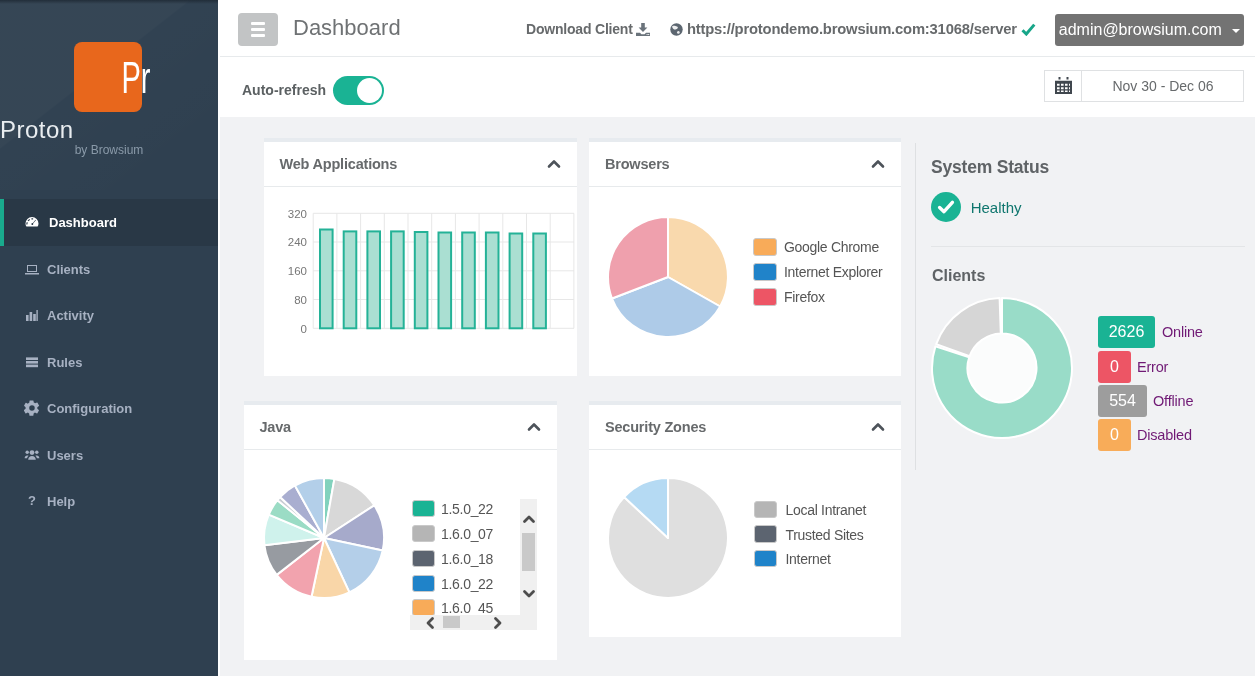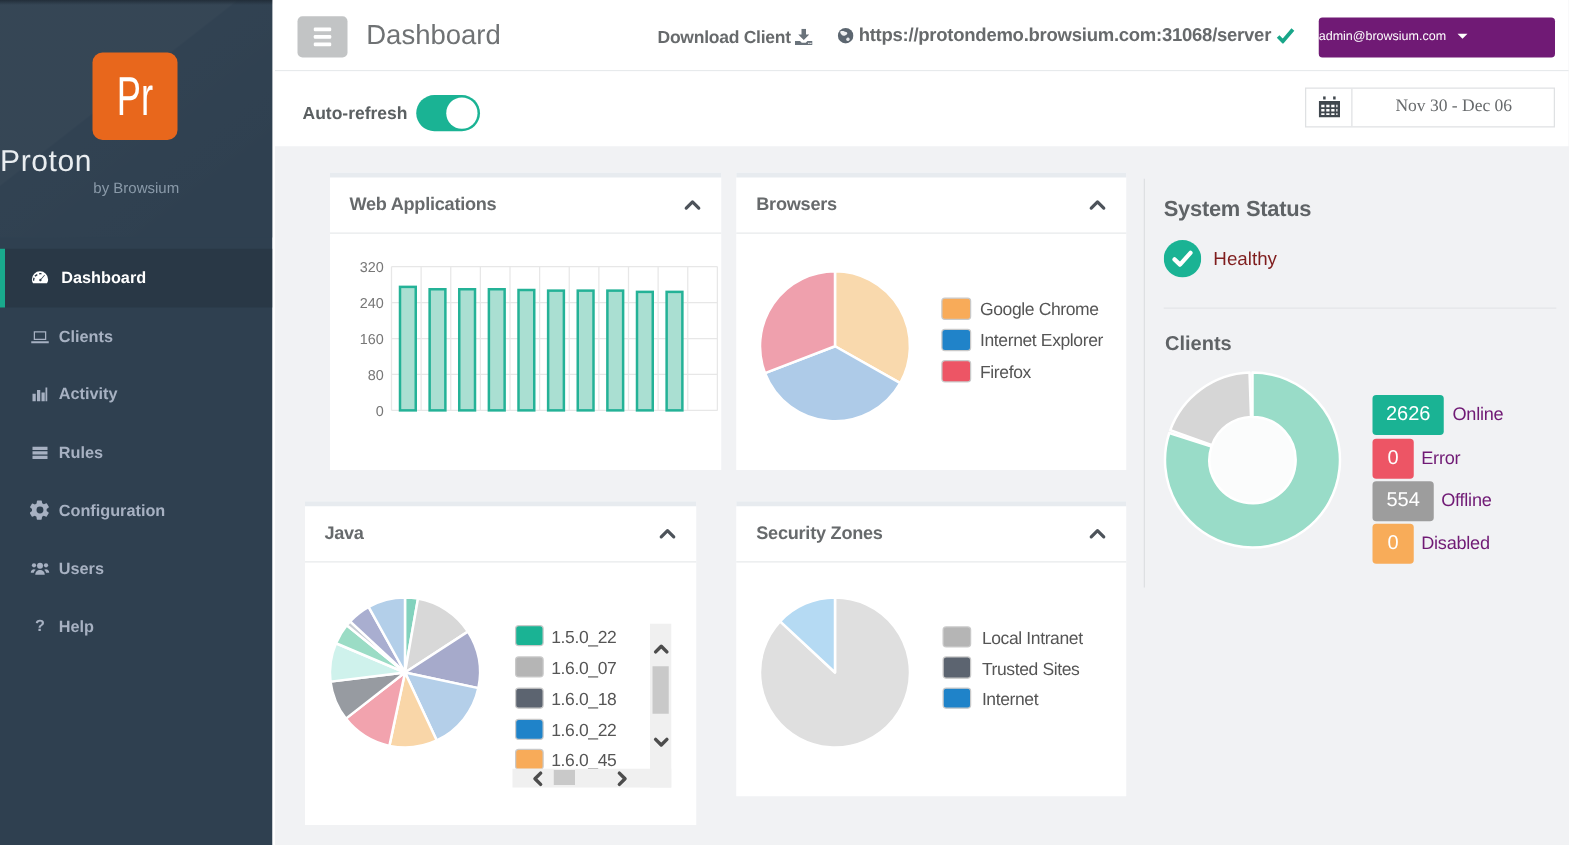--- a/index.html
+++ b/index.html
@@ -4,59 +4,59 @@
 <title>Dashboard</title>
 <style>
 * { margin:0; padding:0; box-sizing:border-box; }
 html,body { width:1255px; height:676px; overflow:hidden; }
 body { font-family:"Liberation Sans",sans-serif; background:#f1f2f4; position:relative; }
 
 #sidebar { position:absolute; left:0; top:0; width:218px; height:676px; background:#2f4050; }
 #sidegap { position:absolute; left:218px; top:0; width:2px; height:676px; background:#fff; }
 #navhead { position:absolute; left:0; top:0; width:218px; height:190px;
   background:linear-gradient(rgba(31,42,53,0.85) 0,rgba(31,42,53,0) 4px),linear-gradient(142deg,rgba(255,255,255,0.03) 41%,rgba(255,255,255,0.01) 41.5%,rgba(255,255,255,0) 85%),#2f4050; }
-#logo { position:absolute; left:73.5px; top:42px; width:68px; height:70px; background:#e8671c; border-radius:8px; }
+#logo { position:absolute; left:73.5px; top:42px; width:68px; height:70px; background:#e8671c; border-radius:8px;padding-left:28px; }
 #logo span { position:absolute; width:100%; text-align:center; top:1px; line-height:70px; font-size:44px; color:#fff; transform:scaleX(0.66); transform-origin:50% 50%; }
 #proton { position:absolute; top:116px; width:218px; text-align:left; font-size:24px; color:#e9edf0; letter-spacing:0.5px; }
 #bybrow { position:absolute; top:143px; width:218px; text-align:center; font-size:12px; color:#8a9aa9; }
 .mi { position:absolute; left:0; width:218px; height:46.5px; color:#a7b1c2; font-size:13px; font-weight:bold; }
 .mi.active { background:#293846; color:#fff; border-left:4px solid #19aa8d; }
 .mi .ic { position:absolute; left:24px; top:50%; transform:translateY(-50%); width:16px; height:16px; }
 .mi.active .ic { left:20px; }
 .mi.active .lb { left:45px; }
 .mi .lb { position:absolute; left:47px; top:50%; transform:translateY(-50%); }
 
 
 #navbar { position:absolute; left:220px; top:0; width:1035px; height:57px; background:#fff; border-bottom:1px solid #e7eaec; }
 #hamb { position:absolute; left:18px; top:13px; width:40px; height:33px; background:#c2c4c5; border-radius:4px; }
 #hamb i { position:absolute; left:13px; width:14px; height:3px; background:#fff; border-radius:1px; }
 #pagetitle { position:absolute; left:73px; top:15px; font-size:22px; color:#6f7274; }
 .navtxt { color:#676a6c; font-weight:bold; font-size:14px; letter-spacing:-0.2px; }
 #dlc { position:absolute; left:306px; top:21px; }
 #urlrow { position:absolute; left:450px; top:21px; font-size:14.8px; }
-#adminbtn { position:absolute; left:835px; top:14px; width:189px; height:32px; background:#701a75; border-radius:3px; color:#fff; font-size:10px; text-align:left; line-height:32px; }
+#adminbtn { position:absolute; left:835px; top:14px; width:189px; height:32px; background:#737373; border-radius:3px; color:#fff; font-size:16px; text-align:center; line-height:32px; }
 #adminbtn .caret { display:inline-block; width:0; height:0; border-left:4px solid transparent; border-right:4px solid transparent; border-top:4px solid #fff; margin-left:6px; vertical-align:middle; }
 
 #subbar { position:absolute; left:220px; top:57px; width:1035px; height:60px; background:#fff; }
 #autolab { position:absolute; left:22px; top:25px; font-size:14px; font-weight:bold; color:#5b6062; }
 #toggle { position:absolute; left:113px; top:19px; width:51px; height:29px; background:#1ab394; border-radius:15px; }
 #toggle i { position:absolute; right:2px; top:2px; width:25px; height:25px; background:#fff; border-radius:50%; }
-#datebox { position:absolute; left:824px; top:13px; width:200px; height:32px; background:#fff; border:1px solid #dfe1e3;font-family:Liberation Serif, serif; }
+#datebox { position:absolute; left:824px; top:13px; width:200px; height:32px; background:#fff; border:1px solid #dfe1e3; }
 #dateic { position:absolute; left:0; top:0; width:37px; height:30px; border-right:1px solid #dfe1e3; }
 #datetxt { position:absolute; left:38px; top:0; width:160px; height:30px; text-align:center; line-height:30px; font-size:14px; color:#676a6c; }
 
 .card { position:absolute; background:#fff; border-top:4px solid #e7ebef; }
 .chead { position:absolute; left:0; top:0; right:0; height:45px; border-bottom:1px solid #e7eaec; }
 .chead .t { position:absolute; left:16px; top:14px; font-size:14.5px; font-weight:bold; letter-spacing:-0.2px; color:#676a6c; }
 .chead svg { position:absolute; right:16px; top:17px; }
 .leg-sw { position:absolute; width:24.5px; height:18px; border:1px solid #c9c9c9; border-radius:3px; }
 .leg-tx { position:absolute; font-size:14px; letter-spacing:-0.3px; color:#555; }
 
 #rps-title { position:absolute; left:931px; top:157px; width:314px; text-align:left; font-size:17.5px; font-weight:bold; color:#5f6366; letter-spacing:-0.2px; }
-#healthy-lb { position:absolute; left:970.7px; top:199px; font-size:15px; color:#7f1d1d; }
+#healthy-lb { position:absolute; left:970.7px; top:199px; font-size:15px; color:#0f766e; }
 #rp-div { position:absolute; left:931px; top:246px; width:314px; height:1px; background:#e3e5e7; }
 #clients-lb { position:absolute; left:932px; top:266.5px; font-size:16px; font-weight:bold; color:#5f6366; }
 #rp-border { position:absolute; left:915px; top:143px; width:1px; height:327px; background:#dee0e2; }
 .badge { position:absolute; left:1098px; height:32px; border-radius:3px; color:#fff; font-size:16px; text-align:center; line-height:32px; }
 .blab { position:absolute; font-size:14.5px; letter-spacing:-0.2px; color:#701a75; }
 </style>
 </head>
 <body>
 <div id="sidebar">
   <div id="navhead"></div>

